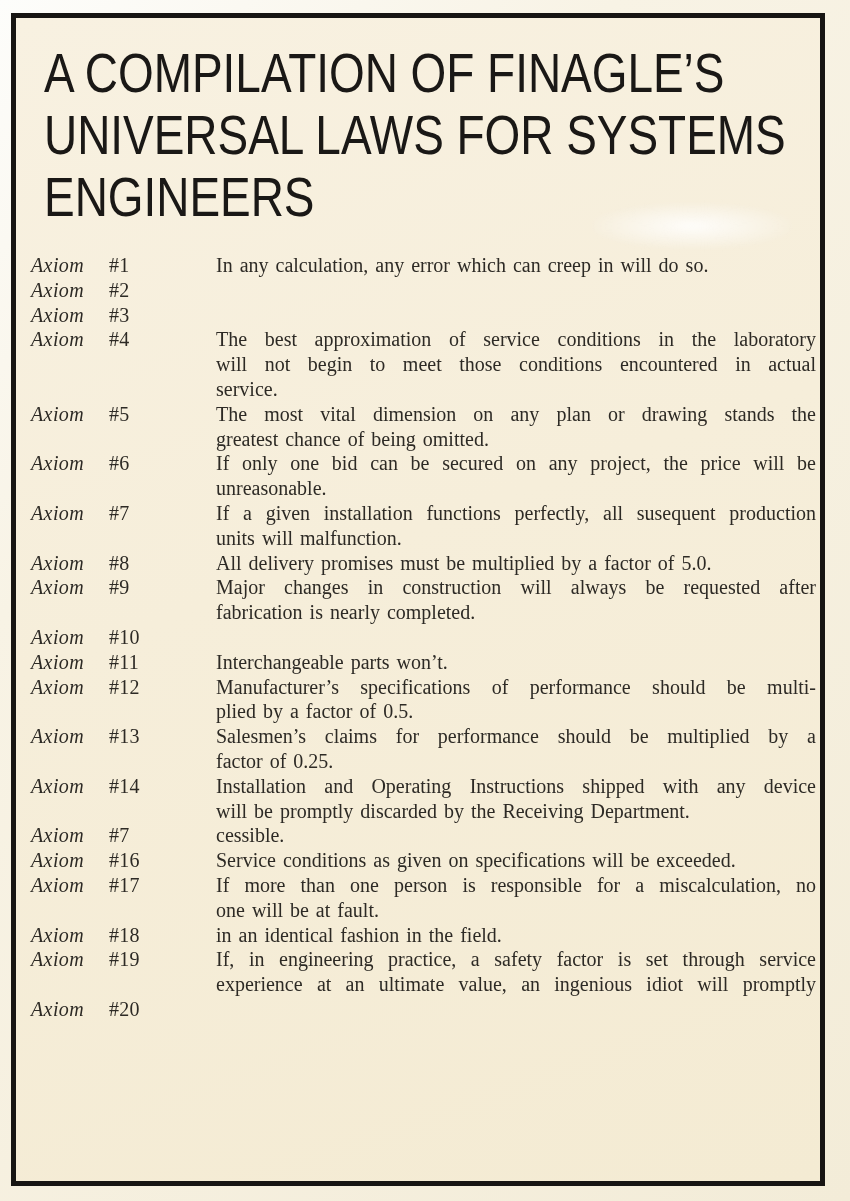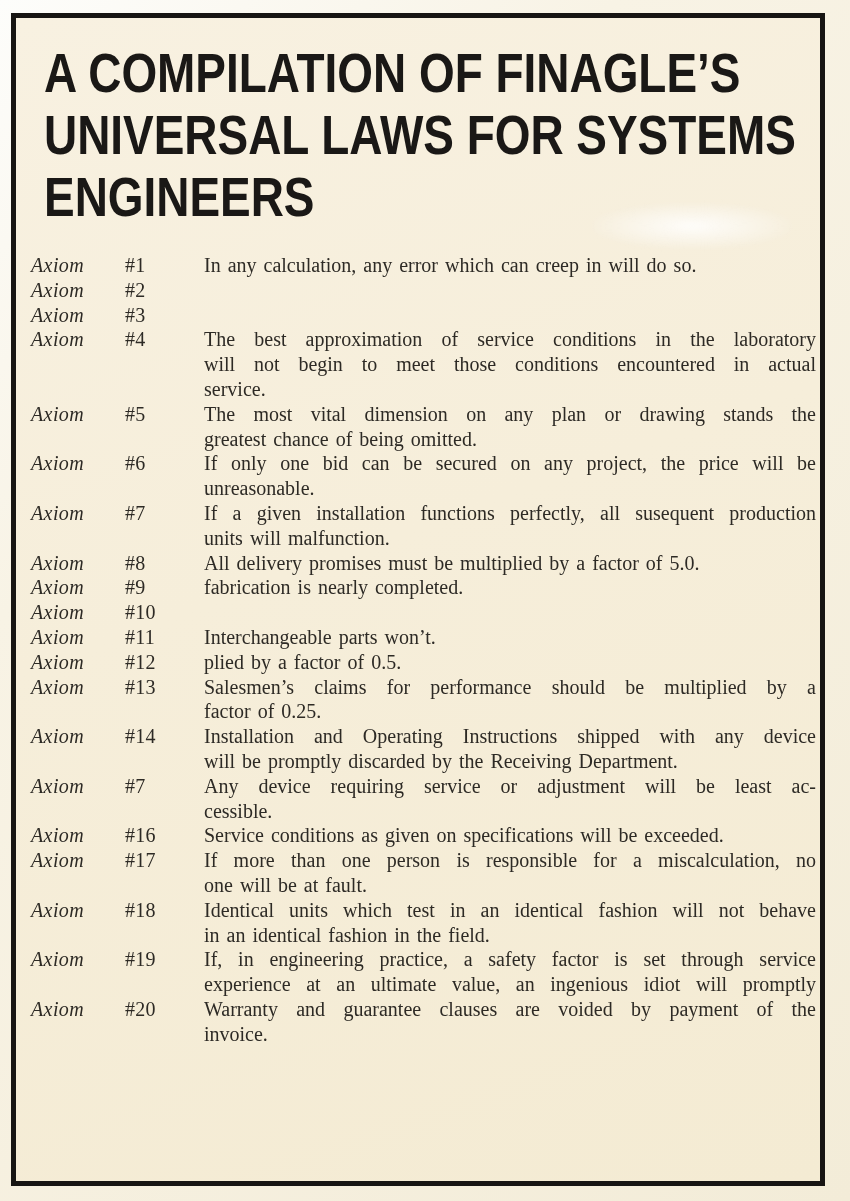--- a/index.html
+++ b/index.html
@@ -35,21 +35,21 @@
     height: 46px;
     background: radial-gradient(ellipse at center, rgba(255,255,255,0.85) 0%, rgba(255,255,255,0.35) 45%, rgba(255,255,255,0) 75%);
     filter: blur(2px);
     pointer-events: none;
   }
   .title {
     margin: 24px 0 0 28px;
     padding: 0;
     color: #1a1816;
     font-family: "Liberation Sans", sans-serif;
-    font-weight: bold;
+    font-weight: normal;
     font-size: 56px;
     line-height: 62px;
     letter-spacing: 0px;
   }
   .title-line {
     display: block;
     white-space: nowrap;
     transform: scaleX(0.82);
     transform-origin: 0 50%;
   }
@@ -58,32 +58,32 @@
     padding-left: 15px;
     padding-right: 0;
   }
   .row {
     display: grid;
     grid-template-columns: 78px 63px 1fr;
     align-items: start;
     color: #2d2a25;
     font-size: 20px;
     line-height: 24.8px;
-    gap: 16px;
   }
   .ax-label {
     font-style: italic;
     letter-spacing: 0.02em;
   }
   .ax-num {
     letter-spacing: 0.01em;
   }
   .ax-text {
     word-spacing: 0.10em;
     padding-right: 4px;
+    margin-left: 44px;
   }
   .ln { text-align: left; }
   .ln.just {
     text-align: justify;
     text-align-last: justify;
   }
 </style>
 </head>
 <body>
 
@@ -158,20 +158,21 @@
     <span class="ax-num">#8</span>
     <div class="ax-text">
             <div class="ln">All delivery promises must be multiplied by a factor of 5.0.</div>
           </div>
   </div>
 
   <div class="row">
     <span class="ax-label">Axiom</span>
     <span class="ax-num">#9</span>
     <div class="ax-text">
+            <div class="ln just">Major changes in construction will always be requested after</div>
             <div class="ln">fabrication is nearly completed.</div>
           </div>
   </div>
 
   <div class="row">
     <span class="ax-label">Axiom</span>
     <span class="ax-num">#10</span>
   </div>
 
   <div class="row">
@@ -179,20 +180,21 @@
     <span class="ax-num">#11</span>
     <div class="ax-text">
             <div class="ln">Interchangeable parts won’t.</div>
           </div>
   </div>
 
   <div class="row">
     <span class="ax-label">Axiom</span>
     <span class="ax-num">#12</span>
     <div class="ax-text">
+            <div class="ln just">Manufacturer’s specifications of performance should be multi-</div>
             <div class="ln">plied by a factor of 0.5.</div>
           </div>
   </div>
 
   <div class="row">
     <span class="ax-label">Axiom</span>
     <span class="ax-num">#13</span>
     <div class="ax-text">
             <div class="ln just">Salesmen’s claims for performance should be multiplied by a</div>
             <div class="ln">factor of 0.25.</div>
@@ -205,21 +207,20 @@
     <div class="ax-text">
             <div class="ln just">Installation and Operating Instructions shipped with any device</div>
             <div class="ln">will be promptly discarded by the Receiving Department.</div>
           </div>
   </div>
 
   <div class="row">
     <span class="ax-label">Axiom</span>
     <span class="ax-num">#7</span>
     <div class="ax-text">
-            <div class="ln just">Any device requiring service or adjustment will be least ac-</div>
             <div class="ln">cessible.</div>
           </div>
   </div>
 
   <div class="row">
     <span class="ax-label">Axiom</span>
     <span class="ax-num">#16</span>
     <div class="ax-text">
             <div class="ln">Service conditions as given on specifications will be exceeded.</div>
           </div>
@@ -231,37 +232,32 @@
     <div class="ax-text">
             <div class="ln just">If more than one person is responsible for a miscalculation, no</div>
             <div class="ln">one will be at fault.</div>
           </div>
   </div>
 
   <div class="row">
     <span class="ax-label">Axiom</span>
     <span class="ax-num">#18</span>
     <div class="ax-text">
-            <div class="ln just">Identical units which test in an identical fashion will not behave</div>
             <div class="ln">in an identical fashion in the field.</div>
           </div>
   </div>
 
   <div class="row">
     <span class="ax-label">Axiom</span>
     <span class="ax-num">#19</span>
     <div class="ax-text">
             <div class="ln just">If, in engineering practice, a safety factor is set through service</div>
             <div class="ln just">experience at an ultimate value, an ingenious idiot will promptly</div>
           </div>
   </div>
 
   <div class="row">
     <span class="ax-label">Axiom</span>
     <span class="ax-num">#20</span>
-    <div class="ax-text">
-            <div class="ln just">Warranty and guarantee clauses are voided by payment of the</div>
-            <div class="ln">invoice.</div>
-          </div>
   </div>
 </div>
   </div>
 </div>
 
 </body></html>

